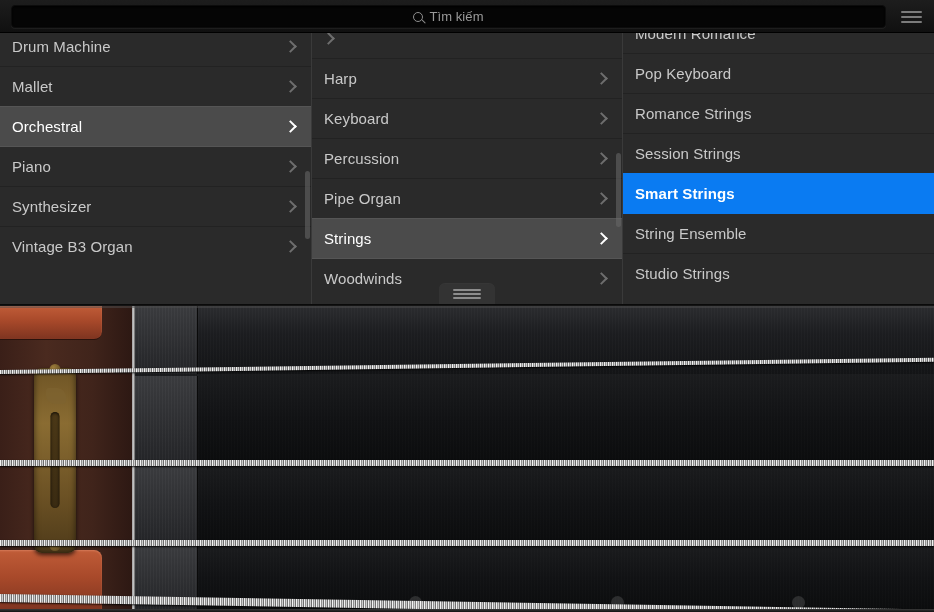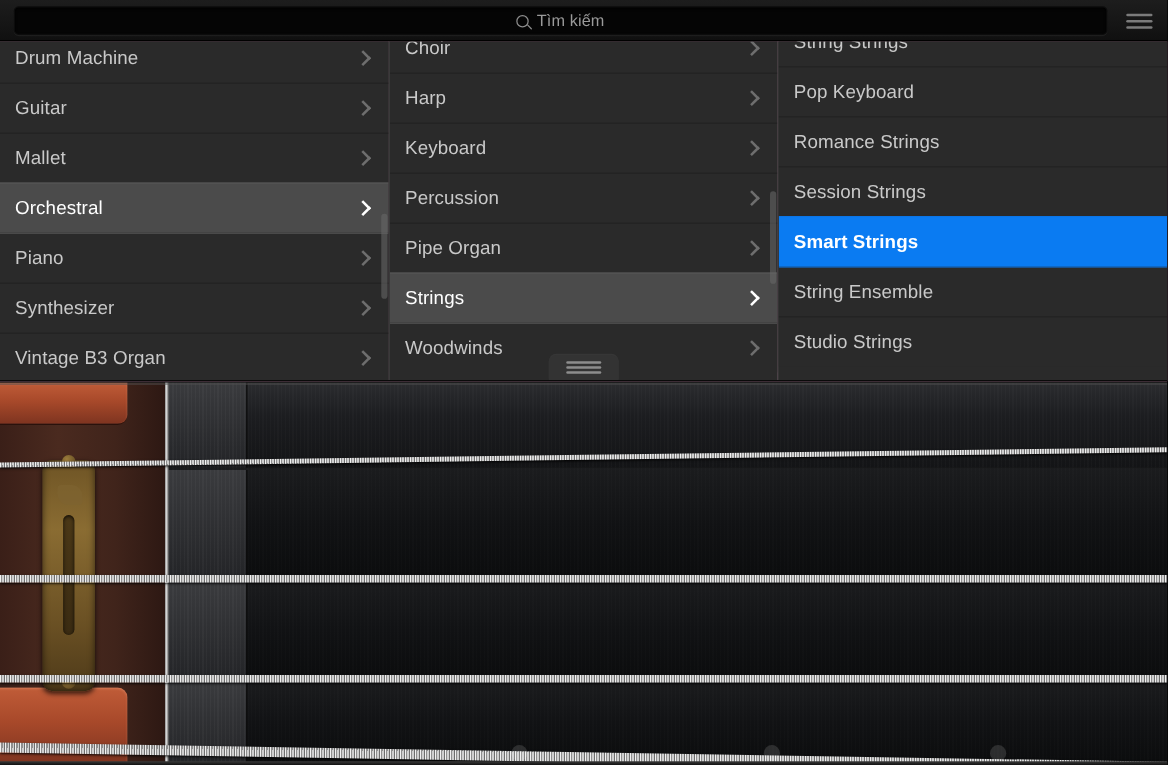--- a/index.html
+++ b/index.html
@@ -260,24 +260,20 @@
 
   <div id="browser">
 
     <div class="col" id="col0">
       <div class="col-scroll">
           <div class="row">
             <span class="label">Drum Machine</span>
             <span class="chev"></span>
           </div>
           <div class="row">
-            <span class="label">Guitar</span>
-            <span class="chev"></span>
-          </div>
-          <div class="row">
             <span class="label">Mallet</span>
             <span class="chev"></span>
           </div>
           <div class="row sel-grey">
             <span class="label">Orchestral</span>
             <span class="chev"></span>
           </div>
           <div class="row">
             <span class="label">Piano</span>
             <span class="chev"></span>
@@ -289,21 +285,20 @@
           <div class="row">
             <span class="label">Vintage B3 Organ</span>
             <span class="chev"></span>
           </div>
         </div>
     </div>
 
     <div class="col" id="col1">
       <div class="col-scroll">
           <div class="row">
-            <span class="label">Choir</span>
             <span class="chev"></span>
           </div>
           <div class="row">
             <span class="label">Harp</span>
             <span class="chev"></span>
           </div>
           <div class="row">
             <span class="label">Keyboard</span>
             <span class="chev"></span>
           </div>
@@ -322,21 +317,21 @@
           <div class="row">
             <span class="label">Woodwinds</span>
             <span class="chev"></span>
           </div>
         </div>
     </div>
 
     <div class="col" id="col2">
       <div class="col-scroll">
           <div class="row">
-            <span class="label">String Strings</span>
+            <span class="label">Modern Romance</span>
           </div>
           <div class="row">
             <span class="label">Pop Keyboard</span>
           </div>
           <div class="row">
             <span class="label">Romance Strings</span>
           </div>
           <div class="row">
             <span class="label">Session Strings</span>
           </div>

